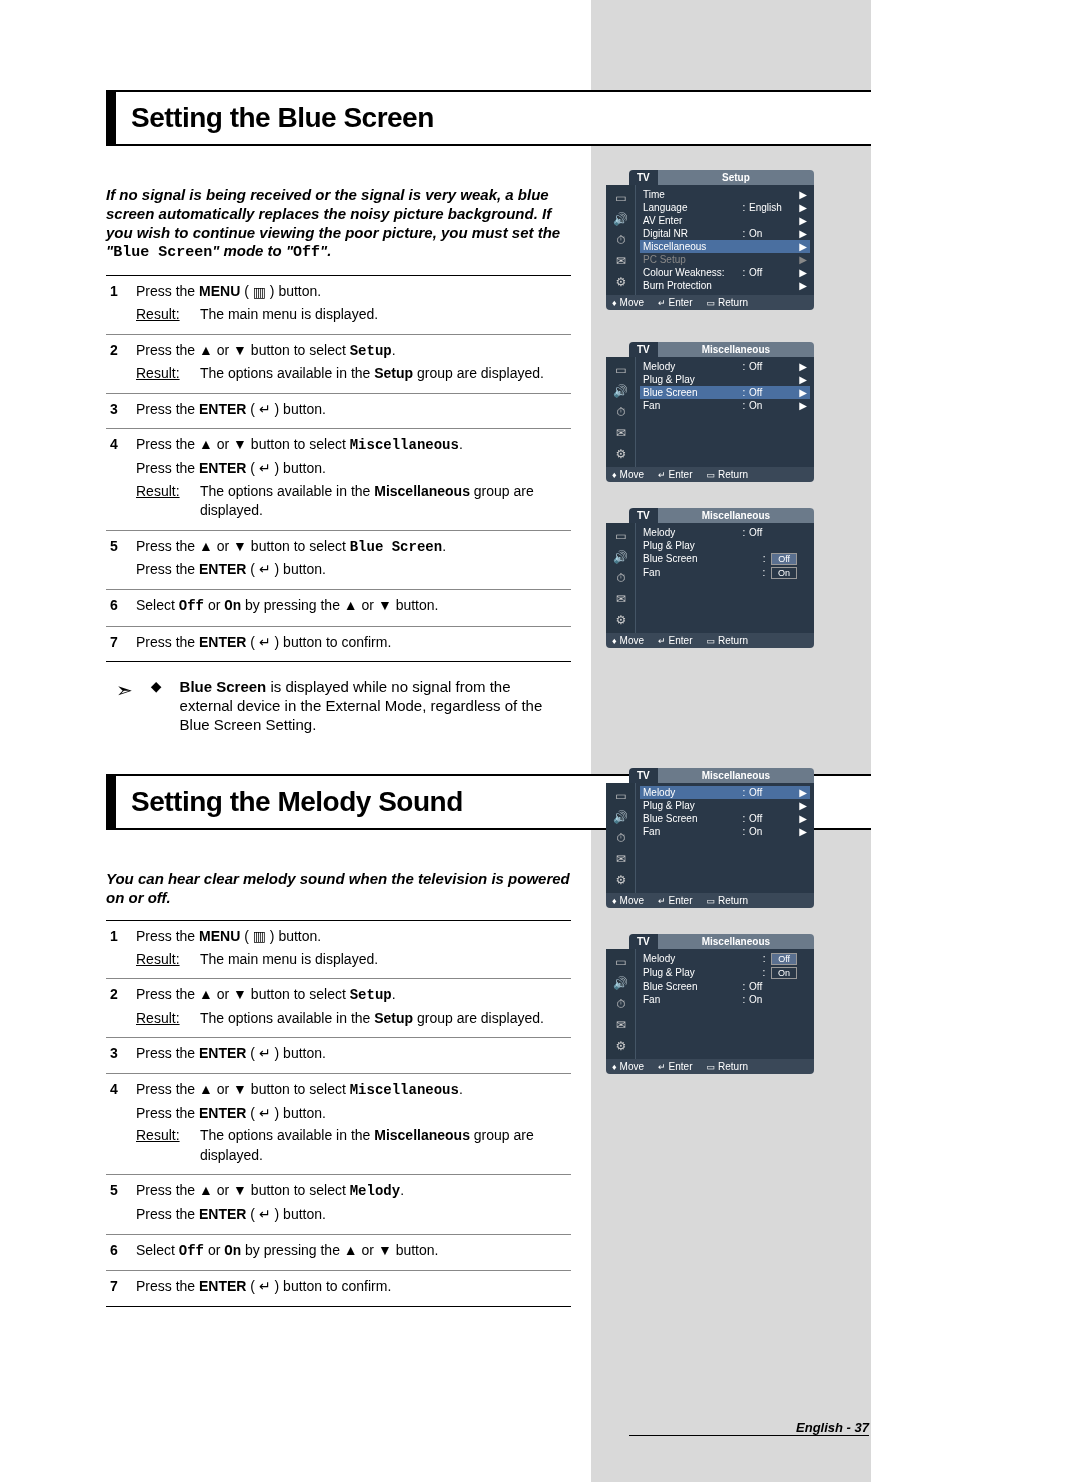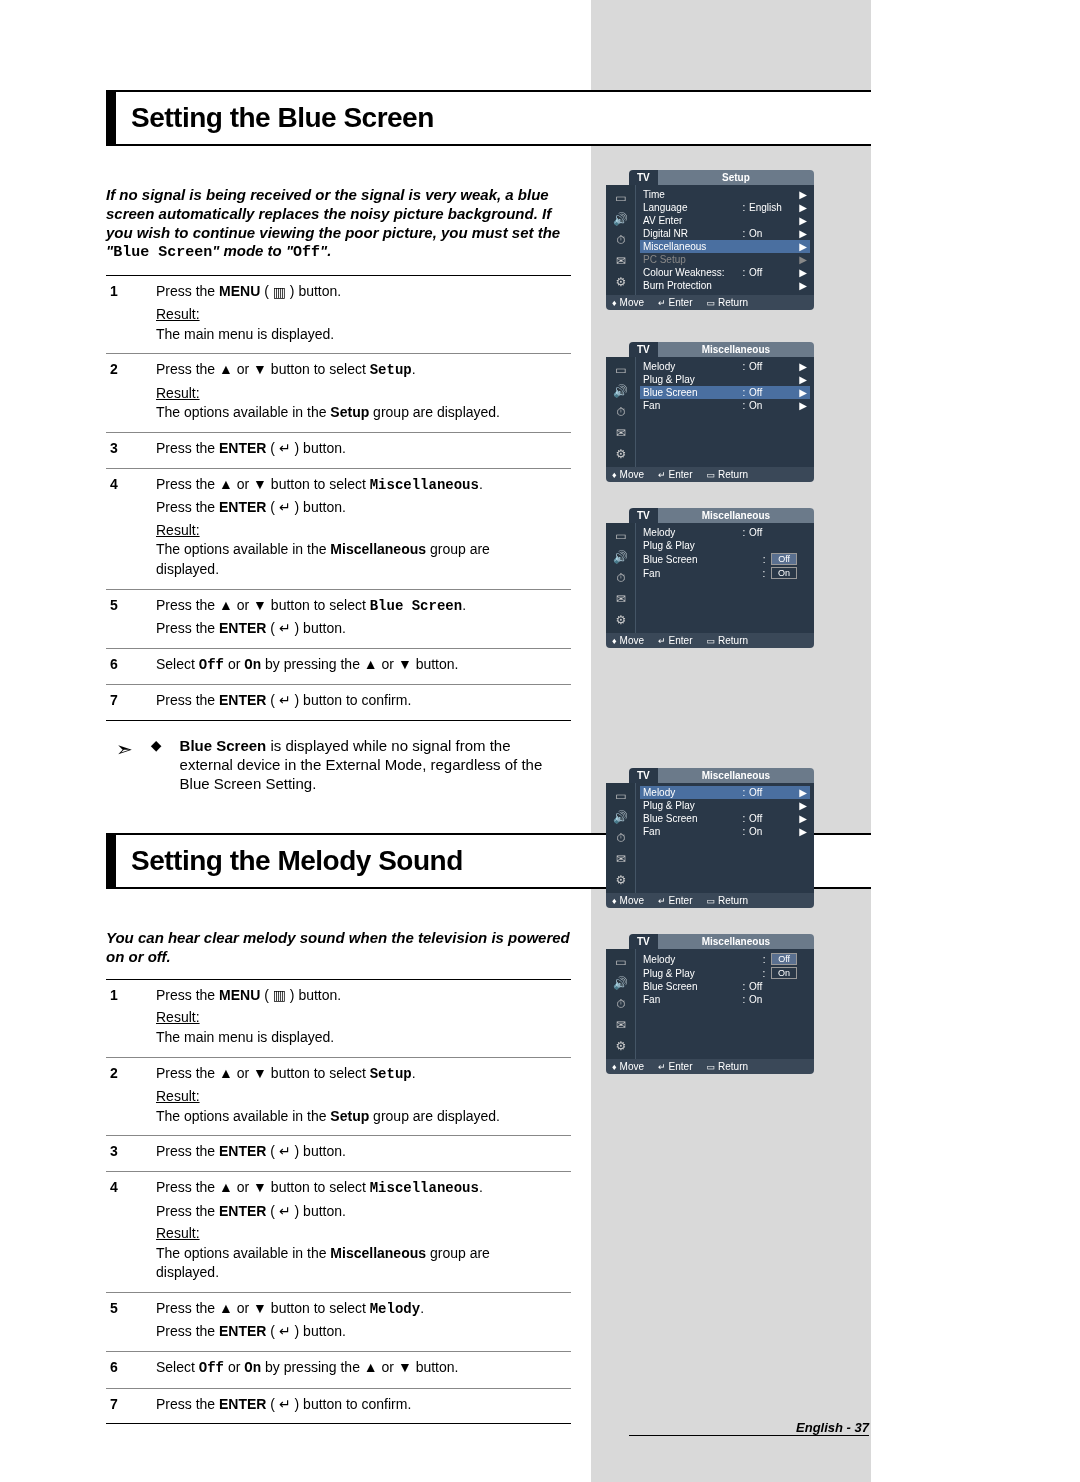--- a/index.html
+++ b/index.html
@@ -9,39 +9,39 @@
   .content { position: absolute; left: 95px; top: 90px; width: 765px; }
   .title-block { border-top: 2px solid #000; border-bottom: 2px solid #000; padding: 10px 15px 10px 25px; background: #fff; position: relative; }
   .title-block .vbar { position: absolute; left: 0; top: 0; bottom: 0; width: 10px; background: #000; }
   .title-text { font-size: 28px; font-weight: bold; letter-spacing: -0.5px; }
   .intro { font-style: italic; font-weight: bold; font-size: 15px; margin: 40px 0 12px 0; line-height: 1.25; padding-right: 300px; }
   .intro .mono { font-family: Courier, monospace; font-style: normal; font-weight: bold; }
   .steps { width: 465px; }
   .step-row { display: flex; gap: 10px; padding: 6px 0; border-bottom: 1px solid #888; font-size: 14px; line-height: 1.4; }
   .step-num { width: 20px; font-weight: bold; flex-shrink: 0; padding-left: 4px; }
   .step-body { flex: 1; }
-  .step-body p { margin-bottom: 3px; margin-left: 20px; }
+  .step-body p { margin-bottom: 3px; }
   .result-label { text-decoration: underline; display: inline-block; width: 60px; }
   .result-text { display: inline-block; vertical-align: top; width: 360px; }
   .mono { font-family: Courier, monospace; font-weight: bold; }
   .b { font-weight: bold; }
   .note { display: flex; gap: 18px; margin-top: 16px; font-size: 15px; padding-left: 10px; padding-right: 310px; line-height: 1.25; }
   .note-arrow { font-size: 20px; }
   .note-diamond { font-size: 14px; }
   .note-body .b { font-weight: bold; }
   .icon-inline { display: inline-block; vertical-align: middle; }
   .osd { position: absolute; width: 208px; font-family: Arial, sans-serif; color: #fff; font-size: 10px; }
   .osd-header { display:flex;padding-left:23px; }
   .osd-header .tv-tag { background:#2a3848; padding:2px 8px; font-weight:bold; border-top-left-radius:4px; }
   .osd-header .tv-title { flex:1; text-align:center; background:#6b7a8a; padding:2px 0; font-weight:bold; border-top-right-radius:4px; }
   .osd-body { display:flex; background:#2a3848; }
   .osd-icons { width: 30px; display:flex; flex-direction:column; gap:3px; padding:4px 3px; background:#283644; border-right:1px solid #445566; }
   .osd-icons .ico { width:24px; height:18px; display:flex; align-items:center; justify-content:center; font-size:12px; color:#ccc; }
   .osd-list { flex:1; padding:3px 4px; }
-  .osd-row { display:flex; align-items:flex-end; padding:1px 3px; }
+  .osd-row { display:flex; align-items:flex-start; padding:1px 3px; }
   .osd-row.hl { background:#4a6fa0; }
   .osd-row.dim { color:#888; }
   .osd-row .rlabel { flex:1; }
   .osd-row .rcolon { width:10px; text-align:center; }
   .osd-row .rval { width:48px; }
   .osd-row .rarrow { width:10px; text-align:right; }
   .osd-row .opt { border:1px solid #999; background:#2a3848; padding:0 6px; margin-left:2px; font-size:9px; }
   .osd-row .opt.sel { background:#5a7090; }
   .osd-footer { display:flex; background:#3a4858; padding:2px 6px; gap:14px; border-bottom-left-radius:4px; border-bottom-right-radius:4px; }
   .osd-footer span { display:flex; align-items:center; gap:3px; }

